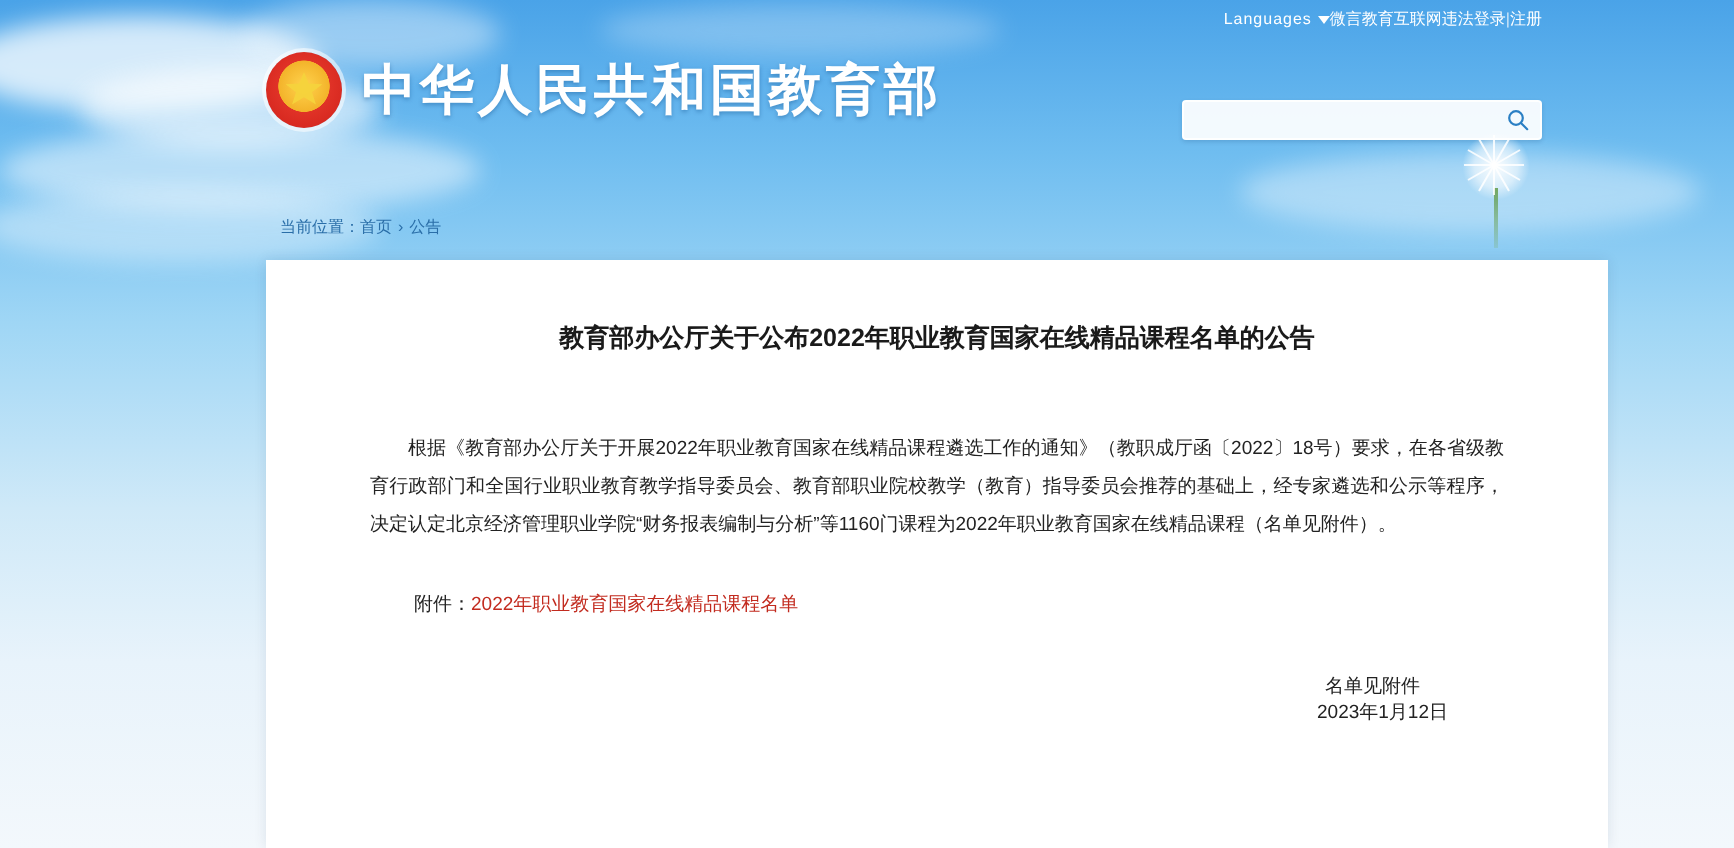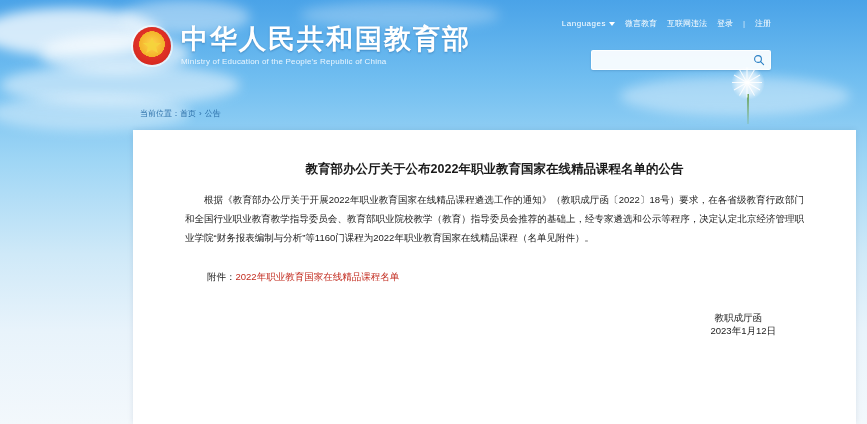--- a/index.html
+++ b/index.html
@@ -33,25 +33,24 @@
   .c2 { left: 40px;  top: 34px; width: 150px; height: 40px; opacity: .8;}
   .c3 { left: 0px;   top: 64px; width: 240px; height: 42px; opacity: .65;}
   .c4 { left: 120px; top: 0px;  width: 130px; height: 34px; opacity: .55;}
   .c5 { left: 620px; top: 76px; width: 230px; height: 40px; opacity: .5;}
   .c6 { left: 300px; top: 2px;  width: 200px; height: 26px; opacity: .35;}
   .c7 { left: -10px; top: 95px; width: 200px; height: 36px; opacity: .5;}
 
   
   .toolbar {
     position: absolute;
-    top: 18px;
+    top: 4px;
     right: 96px;
     display: flex;
     align-items: center;
-    gap: 10px;
     font-size: 8px;
     color: #ffffff;
     white-space: nowrap;
   }
   .toolbar .lang {
     display: flex;
     align-items: center;
     gap: 3px;
     letter-spacing: .5px;
   }
@@ -177,40 +176,40 @@
     white-space: nowrap;
   }
   .breadcrumb a { color: #2a6ea8; text-decoration: none; }
   .breadcrumb .arrow { color: #2a6ea8; margin: 0 3px; }
 
   
   .card {
     position: absolute;
     left: 133px;
     top: 130px;
-    width: 723px;
+    width: 671px;
     height: 294px;
     background: #ffffff;
     box-shadow: 0 0 6px rgba(0,40,80,.10);
     overflow: hidden;
   }
   .card-inner {
     padding: 22px 52px 0 52px;
   }
   .doc-title {
     font-family: "Liberation Sans", sans-serif;
     font-weight: bold;
     font-size: 12.5px;
     color: #1a1a1a;
     text-align: center;
     line-height: 1.5;
     margin: 8px 0 0 0;
   }
   .doc-body {
-    margin-top: 11px;
+    margin-top: 36px;
     font-size: 9.5px;
     line-height: 2.0;
     color: #222;
     text-align: justify;
     text-indent: 2em;
   }
   .attachment {
     margin-top: 24px;
     font-size: 9.5px;
     color: #222;
@@ -258,21 +257,20 @@
     <a href="#">互联网违法</a>
     <a href="#">登录</a>
     <span class="sep">|</span>
     <a href="#">注册</a>
   </div>
 
   <div class="brandwrap">
     <div class="emblem"></div>
     <div class="brandtext">
       <div class="cn">中华人民共和国教育部</div>
-      <div class="en">Ministry of Education of the People's Republic of China</div>
     </div>
   </div>
 
   <div class="searchbox">
     <input type="text" placeholder="" style="">
     <span class="search-btn">
       <svg width="12" height="12" viewBox="0 0 12 12" aria-hidden="true">
         <circle cx="5" cy="5" r="3.4" fill="none" stroke="#2a7fc4" stroke-width="1.1"></circle>
         <line x1="7.6" y1="7.6" x2="10.6" y2="10.6" stroke="#2a7fc4" stroke-width="1.1" stroke-linecap="round"></line>
       </svg>
@@ -300,18 +298,18 @@
     <span>当前位置：</span><a href="#">首页</a><span class="arrow">›</span><a href="#">公告</a>
   </div>
 
   <div class="card">
     <div class="card-inner">
       <h1 class="doc-title">教育部办公厅关于公布2022年职业教育国家在线精品课程名单的公告</h1>
       <p class="doc-body">根据《教育部办公厅关于开展2022年职业教育国家在线精品课程遴选工作的通知》（教职成厅函〔2022〕18号）要求，在各省级教育行政部门和全国行业职业教育教学指导委员会、教育部职业院校教学（教育）指导委员会推荐的基础上，经专家遴选和公示等程序，决定认定北京经济管理职业学院“财务报表编制与分析”等1160门课程为2022年职业教育国家在线精品课程（名单见附件）。</p>
       <div class="attachment">
         <span class="label">附件：</span><a href="#">2022年职业教育国家在线精品课程名单</a>
       </div>
-      <div class="signature">教职成厅函</div>
+      <div class="signature">名单见附件</div>
       <div class="docdate">2023年1月12日</div>
     </div>
   </div>
 
 </div>
 
 </body></html>

